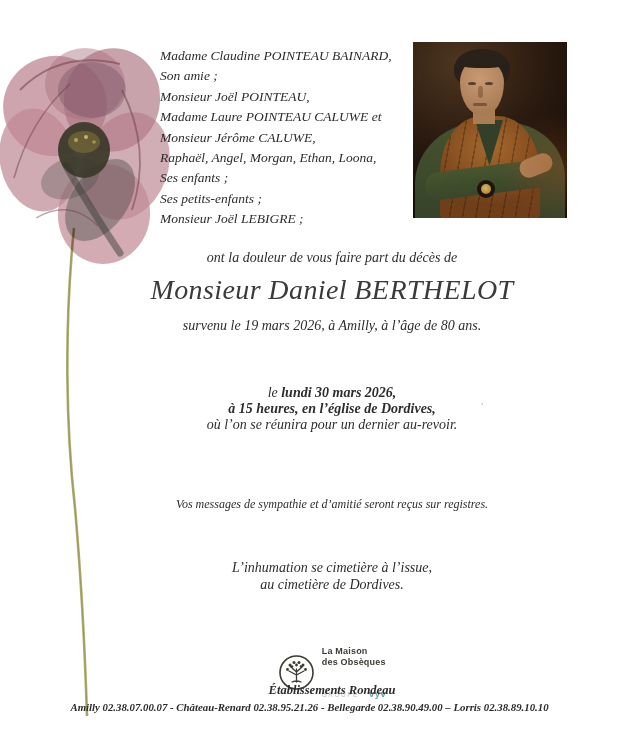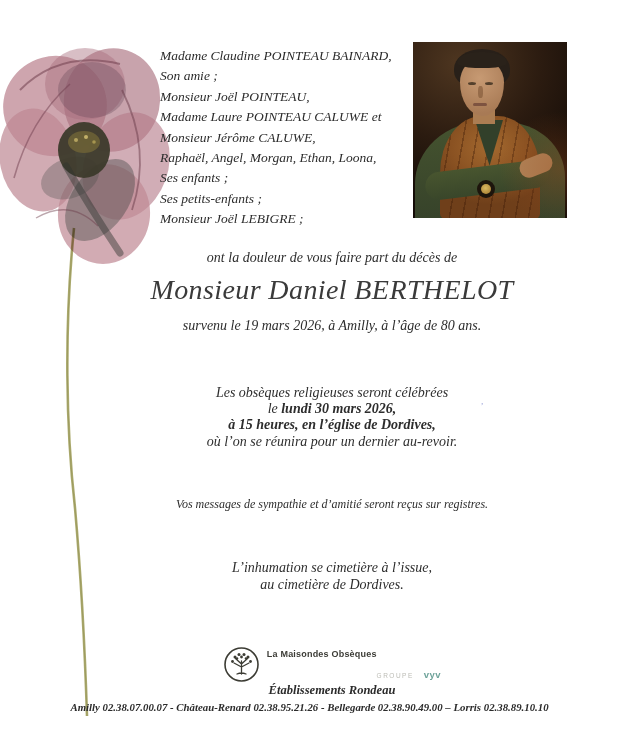--- a/index.html
+++ b/index.html
@@ -61,21 +61,21 @@
   .messages{top:497px;font-style:italic;font-size:12px;}
   .burial{top:559px;font-style:italic;font-size:14px;line-height:17px;}
   .speck{position:absolute;left:480px;top:401px;font-size:9px;color:#97a0d6;font-style:italic;}
   
   .logo-row{
     position:absolute;left:45px;top:646px;width:574px;
     display:flex;align-items:center;justify-content:center;gap:7px;
     font-family:"Liberation Sans","DejaVu Sans",sans-serif;
   }
   .logo-circle{width:37px;height:37px;flex:0 0 auto;}
-  .brand{display:flex;flex-direction:row;align-items:flex-start;}
+  .brand{display:flex;flex-direction:column;align-items:flex-start;}
   .brand .nm{font-size:9px;font-weight:bold;color:#3c3c36;line-height:11px;letter-spacing:.2px;}
   .brand .grp{margin-top:20px;font-size:6.5px;display:flex;align-items:baseline;gap:10px;}
   .brand .grp .g1{color:#bcbcb5;letter-spacing:1.5px;}
   .brand .grp .g2{font-size:9.5px;font-weight:bold;letter-spacing:.5px;}
   .establishment{
     position:absolute;left:45px;top:683px;width:574px;text-align:center;
     font-style:italic;font-weight:bold;font-size:12.5px;color:#2b2b2b;
   }
   .contacts{
     position:absolute;left:0;top:701px;width:619px;text-align:center;
@@ -148,21 +148,20 @@
     <div>Ses petits-enfants ;</div>
     <div>Monsieur Joël LEBIGRE ;</div>
   </div>
 
   <div class="center-col">
     <div class="intro">ont la douleur de vous faire part du décès de</div>
     <div class="title">Monsieur Daniel BERTHELOT</div>
     <div class="survenu">survenu le 19 mars 2026, à Amilly, à l’âge de 80 ans.</div>
 
     <div class="ceremony">
-      <div>Les obsèques religieuses seront célébrées</div>
       <div><span>le </span><span class="b">lundi 30 mars 2026,</span></div>
       <div class="b">à 15 heures, en l’église de Dordives,</div>
       <div>où l’on se réunira pour un dernier au-revoir.</div>
     </div>
 
     <div class="messages">Vos messages de sympathie et d’amitié seront reçus sur registres.</div>
 
     <div class="burial">
       <div>L’inhumation se cimetière à l’issue,</div>
       <div>au cimetière de Dordives.</div>

